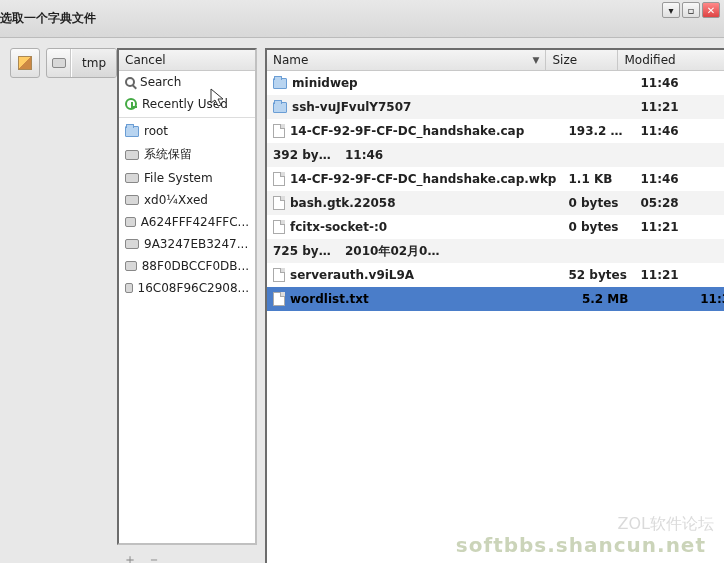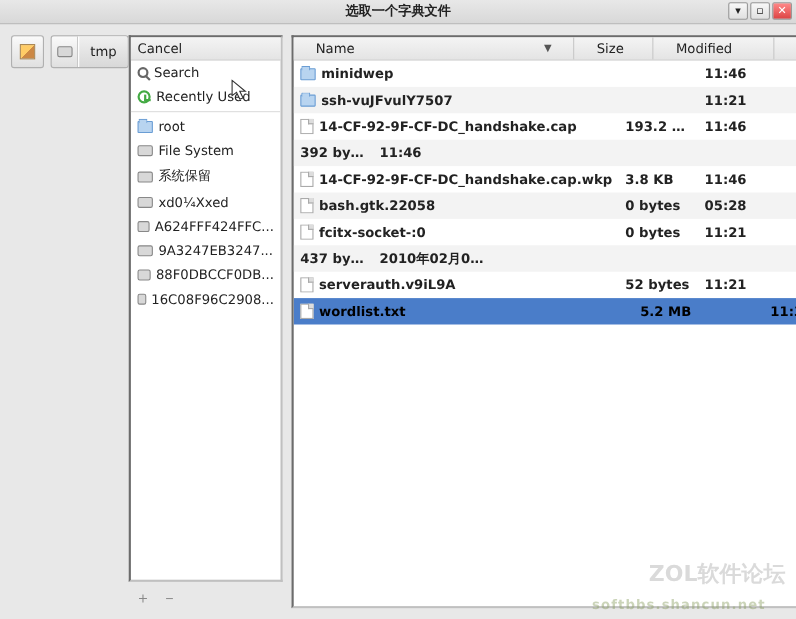--- a/index.html
+++ b/index.html
@@ -1,17 +1,17 @@
 <!DOCTYPE html>
 <html><head>
 <meta charset="utf-8">
 <style>
 * { box-sizing: border-box; margin: 0; padding: 0; }
 body { font-family: "DejaVu Sans", Arial, sans-serif; font-size: 12px; background: #e0e0e0; width: 724px; height: 563px; overflow: hidden; color: #222; }
-.titlebar { height: 22px; background: linear-gradient(#e8e8e8,#d8d8d8); border-bottom: 1px solid #bbb; display: flex; align-items: center; justify-content: center; position: relative; }
+.titlebar { height: 38px; background: linear-gradient(#e8e8e8,#d8d8d8); border-bottom: 1px solid #bbb; display: flex; align-items: center; justify-content: flex-start; position: relative; }
 .titlebar-title { font-weight: bold; font-size: 12px; }
 .window-controls { position: absolute; right: 4px; top: 2px; display: flex; gap: 2px; }
 .wbtn { width: 18px; height: 16px; background: linear-gradient(#f8f8f8,#e0e0e0); border: 1px solid #999; border-radius: 2px; display: flex; align-items: center; justify-content: center; font-size: 10px; cursor: pointer; }
 .wbtn.close { background: linear-gradient(#f88,#d44); color: #fff; }
 .dialog-body { padding: 10px; background: #e8e8e8; height: 541px; display: flex; flex-direction: row; }
 .toolbar { display: flex; gap: 6px; margin-bottom: 10px; position: relative; }
 .tool-btn { width: 30px; height: 30px; border: 1px solid #b0b0b0; background: linear-gradient(#fafafa,#e0e0e0); border-radius: 3px; display: flex; align-items: center; justify-content: center; cursor: pointer; }
 .breadcrumb { display: flex; align-items: center; border: 1px solid #b0b0b0; border-radius: 3px; background: linear-gradient(#fafafa,#e0e0e0); height: 30px; overflow: hidden; }
 .crumb-icon { width: 24px; display: flex; align-items: center; justify-content: center; border-right: 1px solid #c8c8c8; height: 100%; }
 .crumb { padding: 0 10px; height: 100%; display: flex; align-items: center; background: linear-gradient(#f0f0f0,#d8d8d8); border-left: 1px solid #fff; cursor: pointer; }
@@ -19,21 +19,21 @@
 .main-area { flex: 1; display: flex; gap: 8px; min-height: 0; }
 .left-panel { width: 140px; display: flex; flex-direction: column; }
 .places-frame { flex: 1; border: 2px inset #c0c0c0; background: #fff; display: flex; flex-direction: column; }
 .places-header { padding: 3px 6px; background: linear-gradient(#f4f4f4,#e4e4e4); border-bottom: 1px solid #c8c8c8; font-size: 12px; cursor: pointer; }
 .place-item { padding: 4px 6px; display: flex; align-items: center; gap: 5px; cursor: pointer; white-space: nowrap; overflow: hidden; text-overflow: ellipsis; }
 .place-sep { height: 1px; background: #ddd; margin: 2px 0; }
 .left-bottom { display: flex; gap: 6px; padding: 6px 0 0 4px; color: #888; }
 .small-btn { width: 18px; height: 18px; display: flex; align-items: center; justify-content: center; cursor: pointer; font-size: 14px; }
 .right-panel { flex: 1; border: 2px inset #c0c0c0; background: #fff; display: flex; flex-direction: column; min-width: 0; }
 .file-header { display: flex; background: linear-gradient(#f4f4f4,#e4e4e4); border-bottom: 1px solid #c8c8c8; }
-.col-h { padding: 3px 20px; border-right: 1px solid #c8c8c8; font-size: 12px; cursor: pointer; display: flex; align-items: center; justify-content: space-between; }
+.col-h { padding: 3px 6px; border-right: 1px solid #c8c8c8; font-size: 12px; cursor: pointer; display: flex; align-items: center; justify-content: space-between; }
 .col-name { flex: 1; }
 .col-size { width: 72px; }
 .col-mod { width: 110px; }
 .col-scroll { width: 16px; border-right: none; }
 .sort-arrow { font-size: 9px; color: #555; }
 .file-body { flex: 1; overflow-y: auto; font-weight: bold; }
 .file-row { display: flex; align-items: center; height: 24px; cursor: pointer; }
 .file-row:nth-child(even){ background: #f3f3f3; }
 .file-row.selected { background: #4a7dc9; color: #000000; text-align: right; }
 .cell { padding: 0 6px; overflow: hidden; white-space: nowrap; text-overflow: ellipsis; }
@@ -45,22 +45,22 @@
 .folder-ico { width:14px; height:11px; background:#b8d4f0; border:1px solid #6a9dd4; border-radius:1px; position:relative; }
 .folder-ico::before { content:""; position:absolute; top:-3px; left:0; width:6px; height:3px; background:#b8d4f0; border:1px solid #6a9dd4; border-bottom:none; border-radius:1px 1px 0 0; }
 .file-ico { width:12px; height:14px; background:#fff; border:1px solid #aaa; position:relative; }
 .file-ico::before { content:""; position:absolute; top:-1px; right:-1px; width:4px; height:4px; background:#ddd; border-left:1px solid #aaa; border-bottom:1px solid #aaa; }
 .drive-ico { width:14px; height:10px; background:#d8d8d8; border:1px solid #888; border-radius:2px; }
 .search-ico { width:10px; height:10px; border:2px solid #666; border-radius:50%; position:relative; }
 .search-ico::after { content:""; position:absolute; width:5px; height:2px; background:#666; bottom:-3px; right:-4px; transform:rotate(45deg); }
 .recent-ico { width:12px; height:12px; border:2px solid #4a4; border-radius:50%; position:relative; }
 .recent-ico::after { content:""; position:absolute; width:4px; height:4px; border-left:2px solid #4a4; border-bottom:2px solid #4a4; top:2px; left:4px; }
 .pencil-ico { width:14px; height:14px; background:linear-gradient(135deg,#fc6 50%,#c84 50%); transform:rotate(0deg); border:1px solid #a85; }
-.watermark { position: absolute; right: 28px; bottom: 6px; font-size: 12px; color: rgba(140,160,100,0.45); font-weight: bold; letter-spacing: 1px; pointer-events: none; }
-.watermark2 { position: absolute; right: 10px; bottom: 28px; font-size: 20px; color: rgba(150,150,150,0.35); font-weight: bold; pointer-events: none; }
+.watermark { position: absolute; right: 18px; bottom: 6px; font-size: 20px; color: rgba(140,160,100,0.45); font-weight: bold; letter-spacing: 1px; pointer-events: none; }
+.watermark2 { position: absolute; right: 10px; bottom: 28px; font-size: 16px; color: rgba(150,150,150,0.35); font-weight: normal; pointer-events: none; }
 </style>
 </head>
 <body>
 
 <div class="titlebar">
   <span class="titlebar-title">选取一个字典文件</span>
   <div class="window-controls">
     <div class="wbtn">▾</div>
     <div class="wbtn">▫</div>
     <div class="wbtn close">✕</div>
@@ -100,25 +100,25 @@
             </div>
           </div>
         <div class="place-sep"></div>
         <div id="places-loc">
             <div class="place-item">
               <span class="folder-ico"></span>
               <span>root</span>
             </div>
             <div class="place-item">
               <span class="drive-ico"></span>
+              <span>系统保留</span>
+            </div>
+            <div class="place-item">
+              <span class="drive-ico"></span>
               <span>File System</span>
-            </div>
-            <div class="place-item">
-              <span class="drive-ico"></span>
-              <span>系统保留</span>
             </div>
             <div class="place-item">
               <span class="drive-ico"></span>
               <span>xd0¼Xxed</span>
             </div>
             <div class="place-item">
               <span class="drive-ico"></span>
               <span>A624FFF424FFC...</span>
             </div>
             <div class="place-item">
@@ -178,41 +178,41 @@
           </div>
           <div class="file-row">
             <div class="cell cell-size">392 bytes</div>
             <div class="cell cell-mod">11:46</div>
           </div>
           <div class="file-row">
             <div class="cell cell-name">
               <span class="file-ico"></span>
               <span>14-CF-92-9F-CF-DC_handshake.cap.wkp</span>
             </div>
-            <div class="cell cell-size">3.8 KB</div>
+            <div class="cell cell-size">1.1 KB</div>
             <div class="cell cell-mod">11:46</div>
           </div>
           <div class="file-row">
             <div class="cell cell-name">
               <span class="file-ico"></span>
               <span>bash.gtk.22058</span>
             </div>
             <div class="cell cell-size">0 bytes</div>
             <div class="cell cell-mod">05:28</div>
           </div>
           <div class="file-row">
             <div class="cell cell-name">
               <span class="file-ico"></span>
               <span>fcitx-socket-:0</span>
             </div>
             <div class="cell cell-size">0 bytes</div>
             <div class="cell cell-mod">11:21</div>
           </div>
           <div class="file-row">
-            <div class="cell cell-size">437 bytes</div>
+            <div class="cell cell-size">725 bytes</div>
             <div class="cell cell-mod">2010年02月02日</div>
           </div>
           <div class="file-row">
             <div class="cell cell-name">
               <span class="file-ico"></span>
               <span>serverauth.v9iL9A</span>
             </div>
             <div class="cell cell-size">52 bytes</div>
             <div class="cell cell-mod">11:21</div>
           </div>

